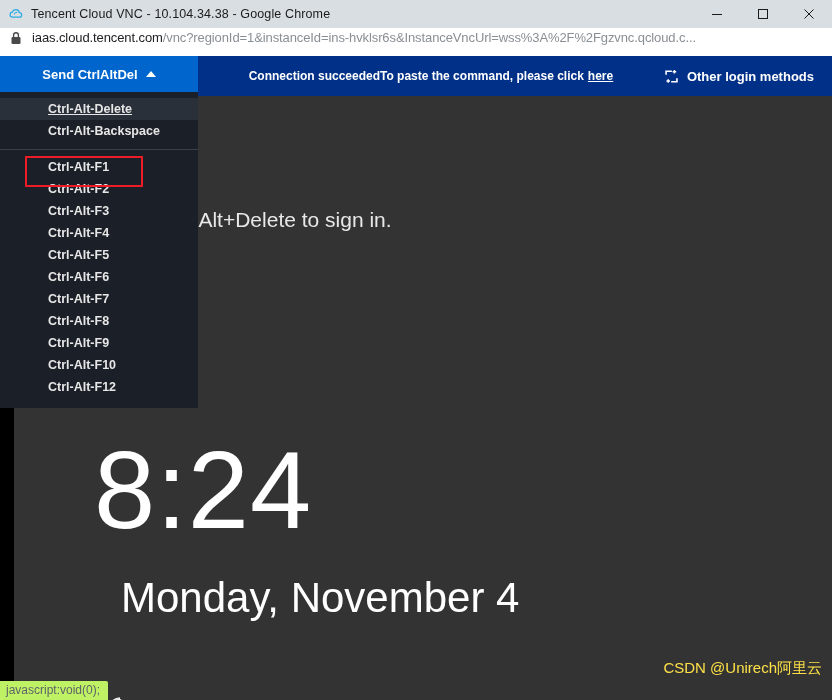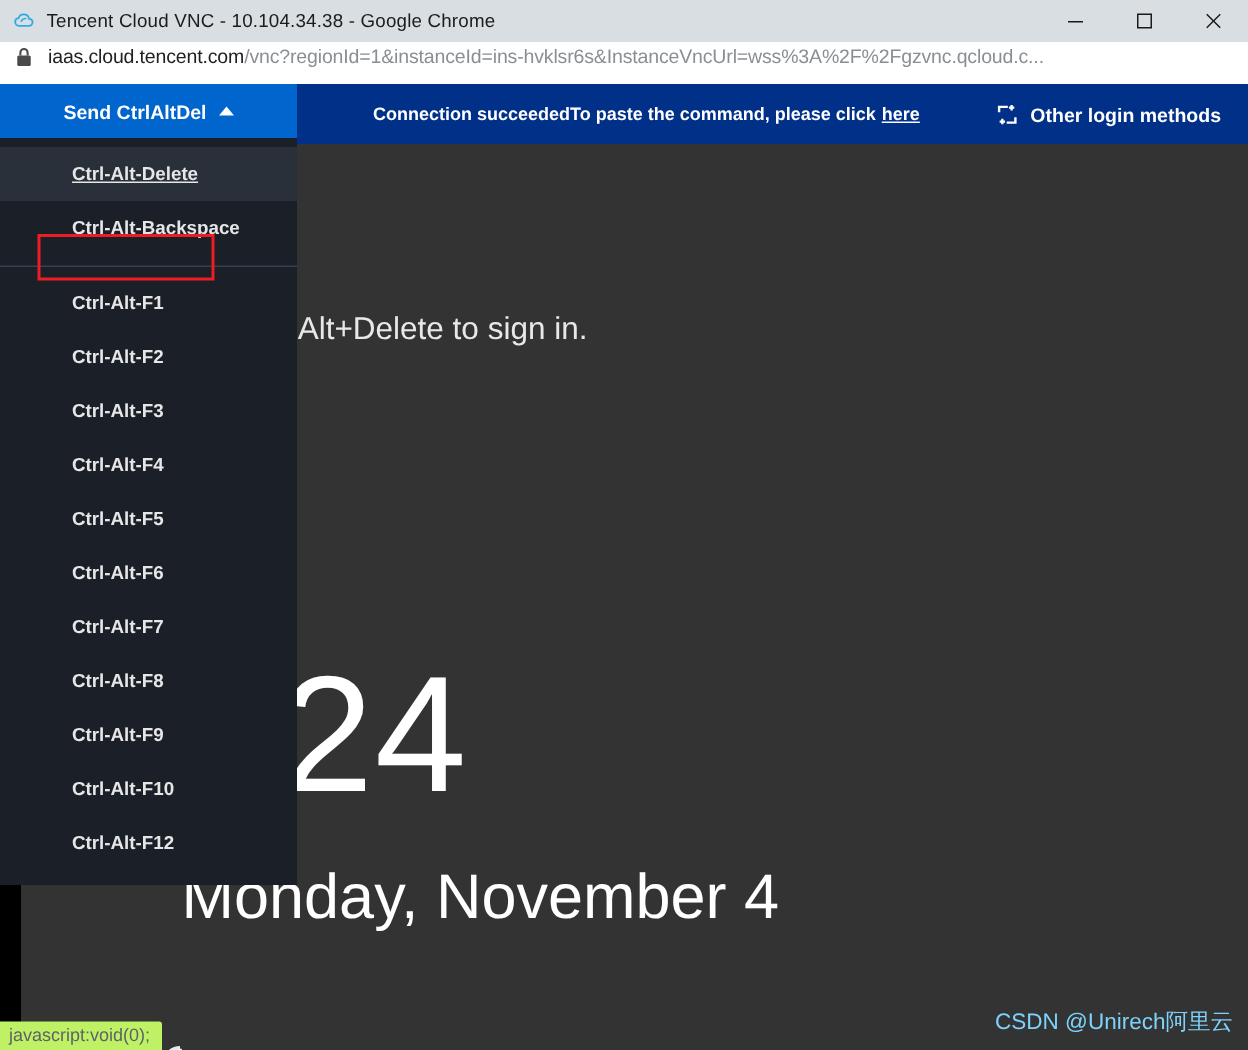--- a/index.html
+++ b/index.html
@@ -157,36 +157,36 @@
     line-height: 1;
     white-space: nowrap;
     margin-left: 27px;
   }
   .ease-of-access {
     position: absolute; left: 89px; top: 600px;
     width: 34px; height: 34px;
     display: flex; align-items: center; justify-content: center;
   }
   .watermark {
-    position: absolute; right: 10px; bottom: 9px;
-    color: #7dd3fc;
+    position: absolute; right: 10px; bottom: 22px;
+    color: #fde047;
     font-size: 15px;
     white-space: nowrap;
   }
 
   
   .cad-menu {
     position: absolute; left: 0; top: 36px;
     width: 198px;
     background: #1b2028;
     padding: 6px 0 10px 0;
     z-index: 20;
   }
   .menu-item {
-    height: 36px;
+    height: 22px;
     display: flex; align-items: center;
     padding-left: 48px;
     color: #e6e6e6;
     font-size: 12.5px;
     font-weight: bold;
     cursor: pointer;
     white-space: nowrap;
   }
   .menu-item.hovered {
     background: #2a303a;

